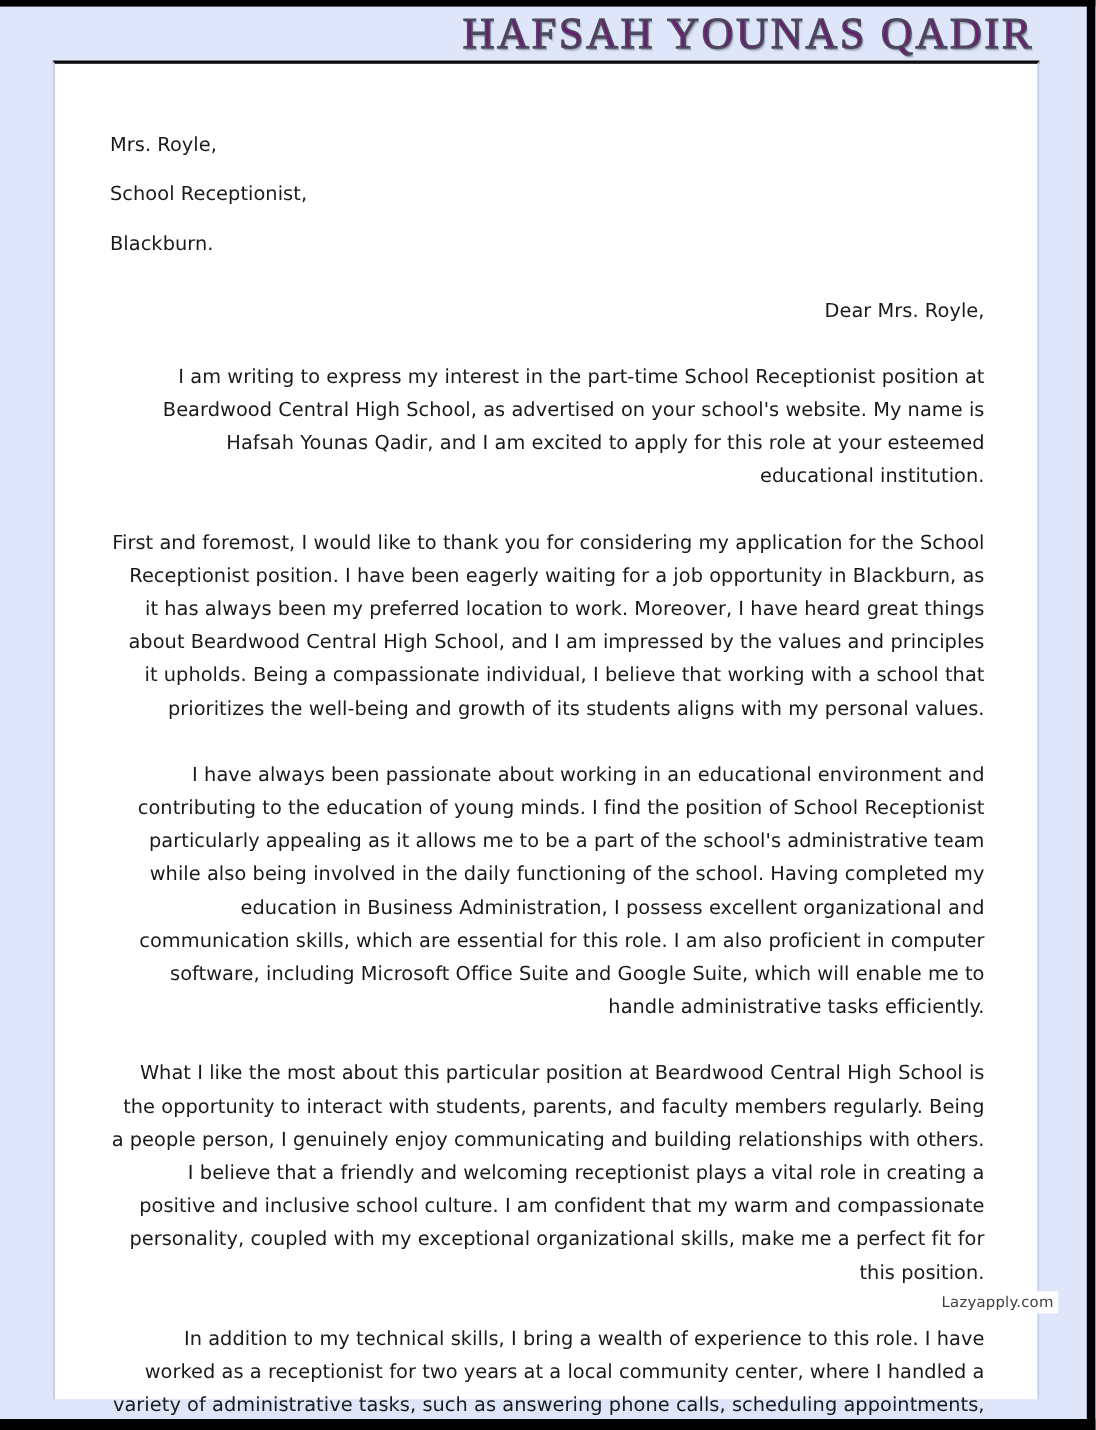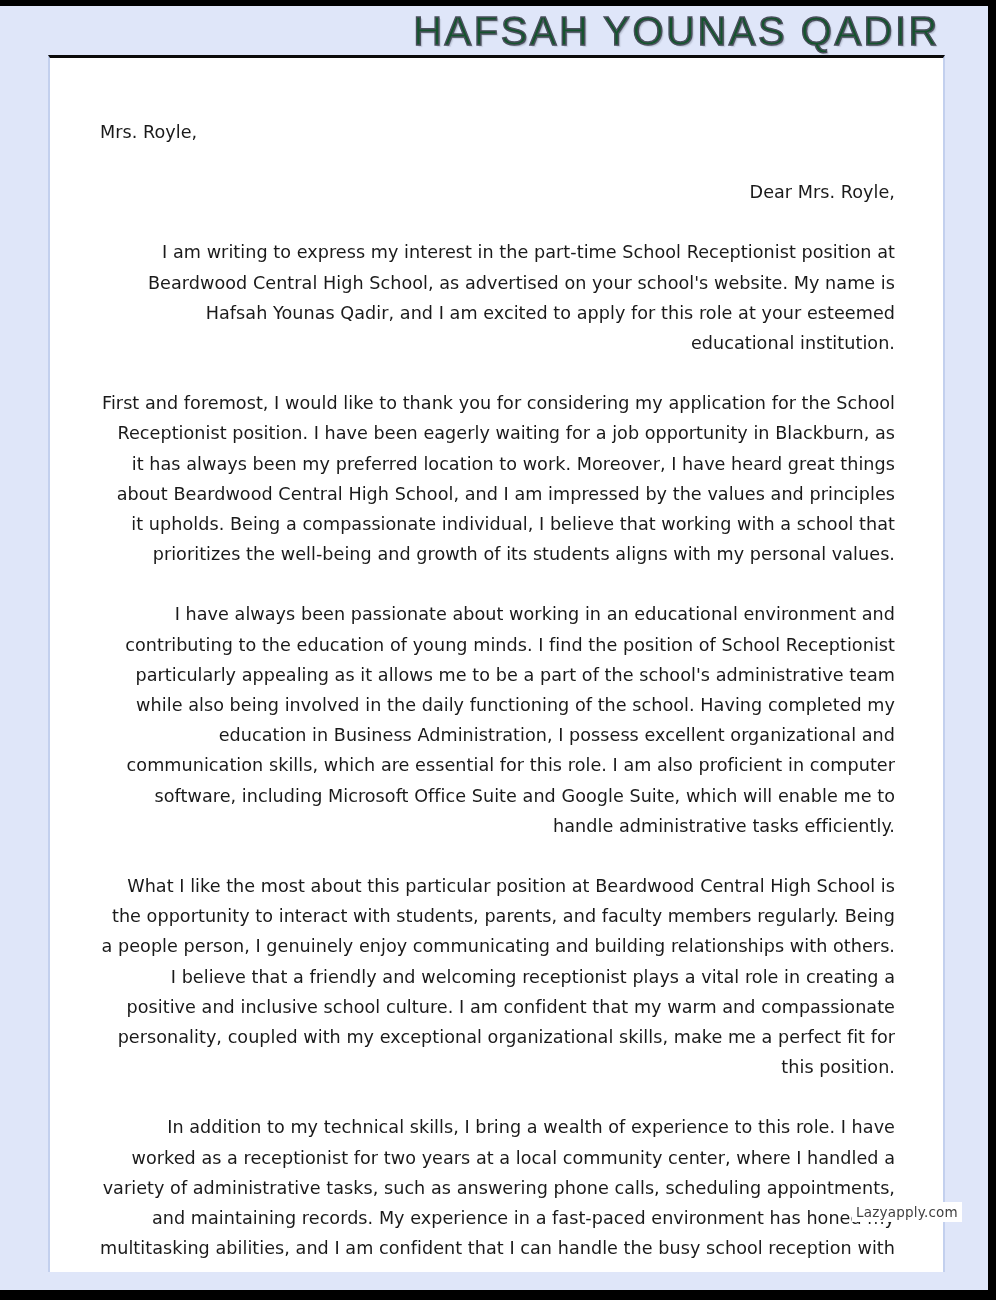--- a/index.html
+++ b/index.html
@@ -42,26 +42,26 @@
     left: 0; top: 6px;
     width: 988px;
     height: 49px;
     box-sizing: border-box;
     padding-right: 48px;
     display: flex;
     align-items: center;
     justify-content: flex-end;
   }
   #page-title {
-    font-family: Liberation Sans, sans-serif;
+    font-family: Liberation Serif, serif;
     font-size: 40px;
     font-weight: 400;
     letter-spacing: 2.5px;
     line-height: 1;
-    color: #14532d;
+    color: #701a75;
     -webkit-text-stroke: 1.4px #4a4f5c;
     text-shadow:
        1px 1px 0 rgba(120,128,145,0.55),
        2px 2px 1px rgba(150,158,175,0.35);
     white-space: nowrap;
     user-select: none;
   }
 
   
   #letter-page {
@@ -105,21 +105,21 @@
   }
 
   .para-gap {
     height: 30px;
   }
 
   
   #watermark {
     position: absolute;
     left: 802px;
-    top: 1144px;
+    top: 1116px;
     font-size: 13.5px;
     color: #3f3f3f;
     background: #ffffff;
     padding: 2px 4px;
     letter-spacing: 0.2px;
     z-index: 5;
     white-space: nowrap;
   }
 </style>
 </head>
@@ -132,20 +132,22 @@
 <div id="header-banner">
   <div id="page-title">HAFSAH YOUNAS QADIR</div>
 </div>
 
 <div id="letter-page">
 
   <div id="letter-body">
 
     <div>
       <span class="addr-line">Mrs. Royle,</span>
+      <span class="addr-line">School Receptionist,</span>
+      <span class="addr-line">Blackburn.</span>
     </div>
 
     <div class="block-gap"></div>
 
     <p class="letter-para">Dear Mrs. Royle,</p>
 
     <div class="para-gap"></div>
 
     <p class="letter-para">I am writing to express my interest in the part-time School Receptionist position at Beardwood Central High School, as advertised on your school's website. My name is Hafsah Younas Qadir, and I am excited to apply for this role at your esteemed educational institution.</p>
     <div class="para-gap"></div>

